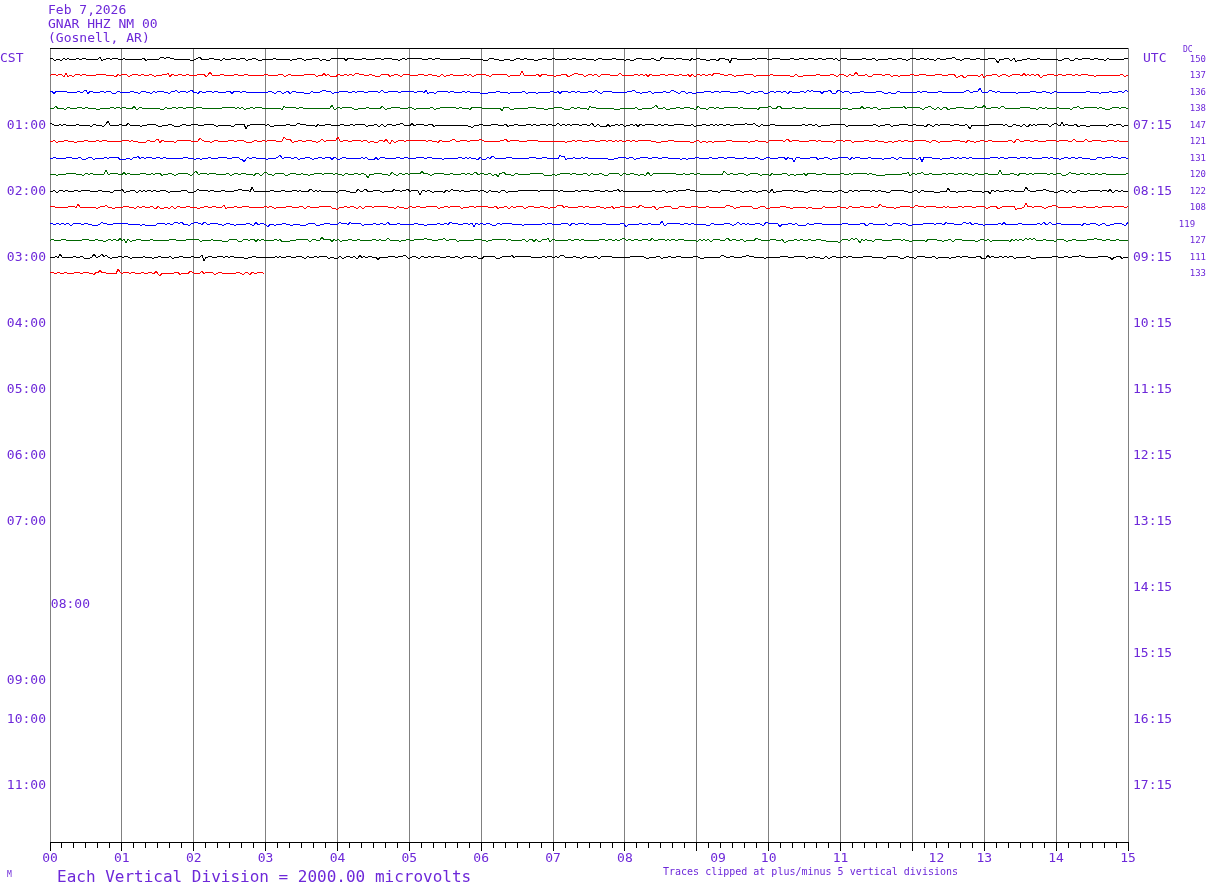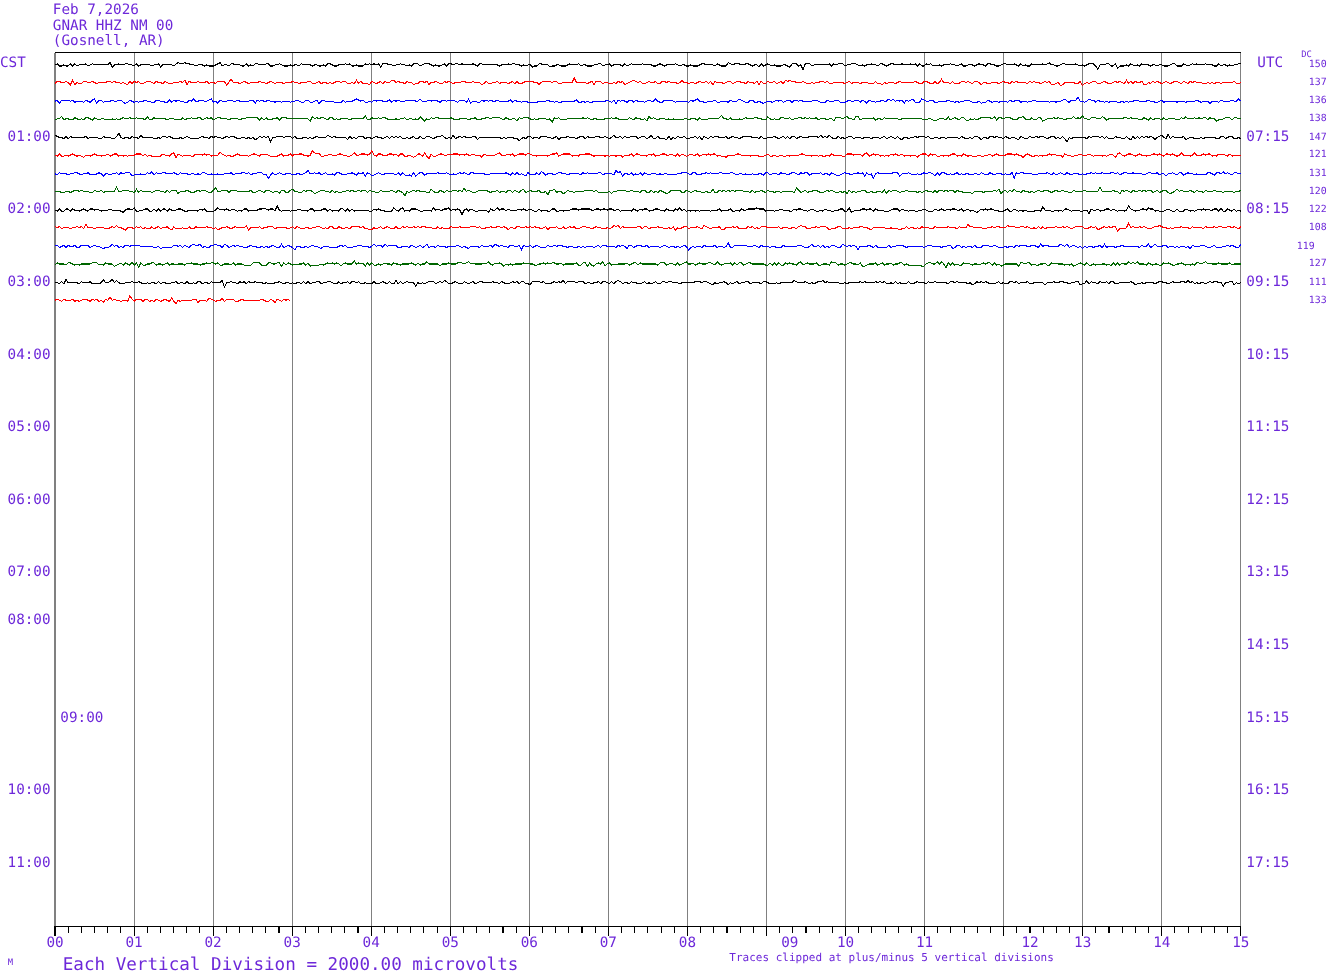--- a/index.html
+++ b/index.html
@@ -170,22 +170,22 @@
   <div class="abs dc-hdr">DC</div>
 
   <div id="labels">
       <div class="abs left-hour" style="top: 117px;">01:00</div>
       <div class="abs left-hour" style="top: 183px;">02:00</div>
       <div class="abs left-hour" style="top: 249px;">03:00</div>
       <div class="abs left-hour" style="top: 315px;">04:00</div>
       <div class="abs left-hour" style="top: 381px;">05:00</div>
       <div class="abs left-hour" style="top: 447px;">06:00</div>
       <div class="abs left-hour" style="top: 513px;">07:00</div>
-      <div class="abs left-hour" style="top: 556px;">08:00</div>
-      <div class="abs left-hour" style="top: 645px; padding-left: 48px;">09:00</div>
+      <div class="abs left-hour" style="top: 596px; margin-left: 44px;">08:00</div>
+      <div class="abs left-hour" style="top: 672px;">09:00</div>
       <div class="abs left-hour" style="top: 711px;">10:00</div>
       <div class="abs left-hour" style="top: 777px;">11:00</div>
       <div class="abs right-hour" style="top: 117px;">07:15</div>
       <div class="abs right-hour" style="top: 183px;">08:15</div>
       <div class="abs right-hour" style="top: 249px;">09:15</div>
       <div class="abs right-hour" style="top: 315px;">10:15</div>
       <div class="abs right-hour" style="top: 381px;">11:15</div>
       <div class="abs right-hour" style="top: 447px;">12:15</div>
       <div class="abs right-hour" style="top: 513px;">13:15</div>
       <div class="abs right-hour" style="top: 579px;">14:15</div>

